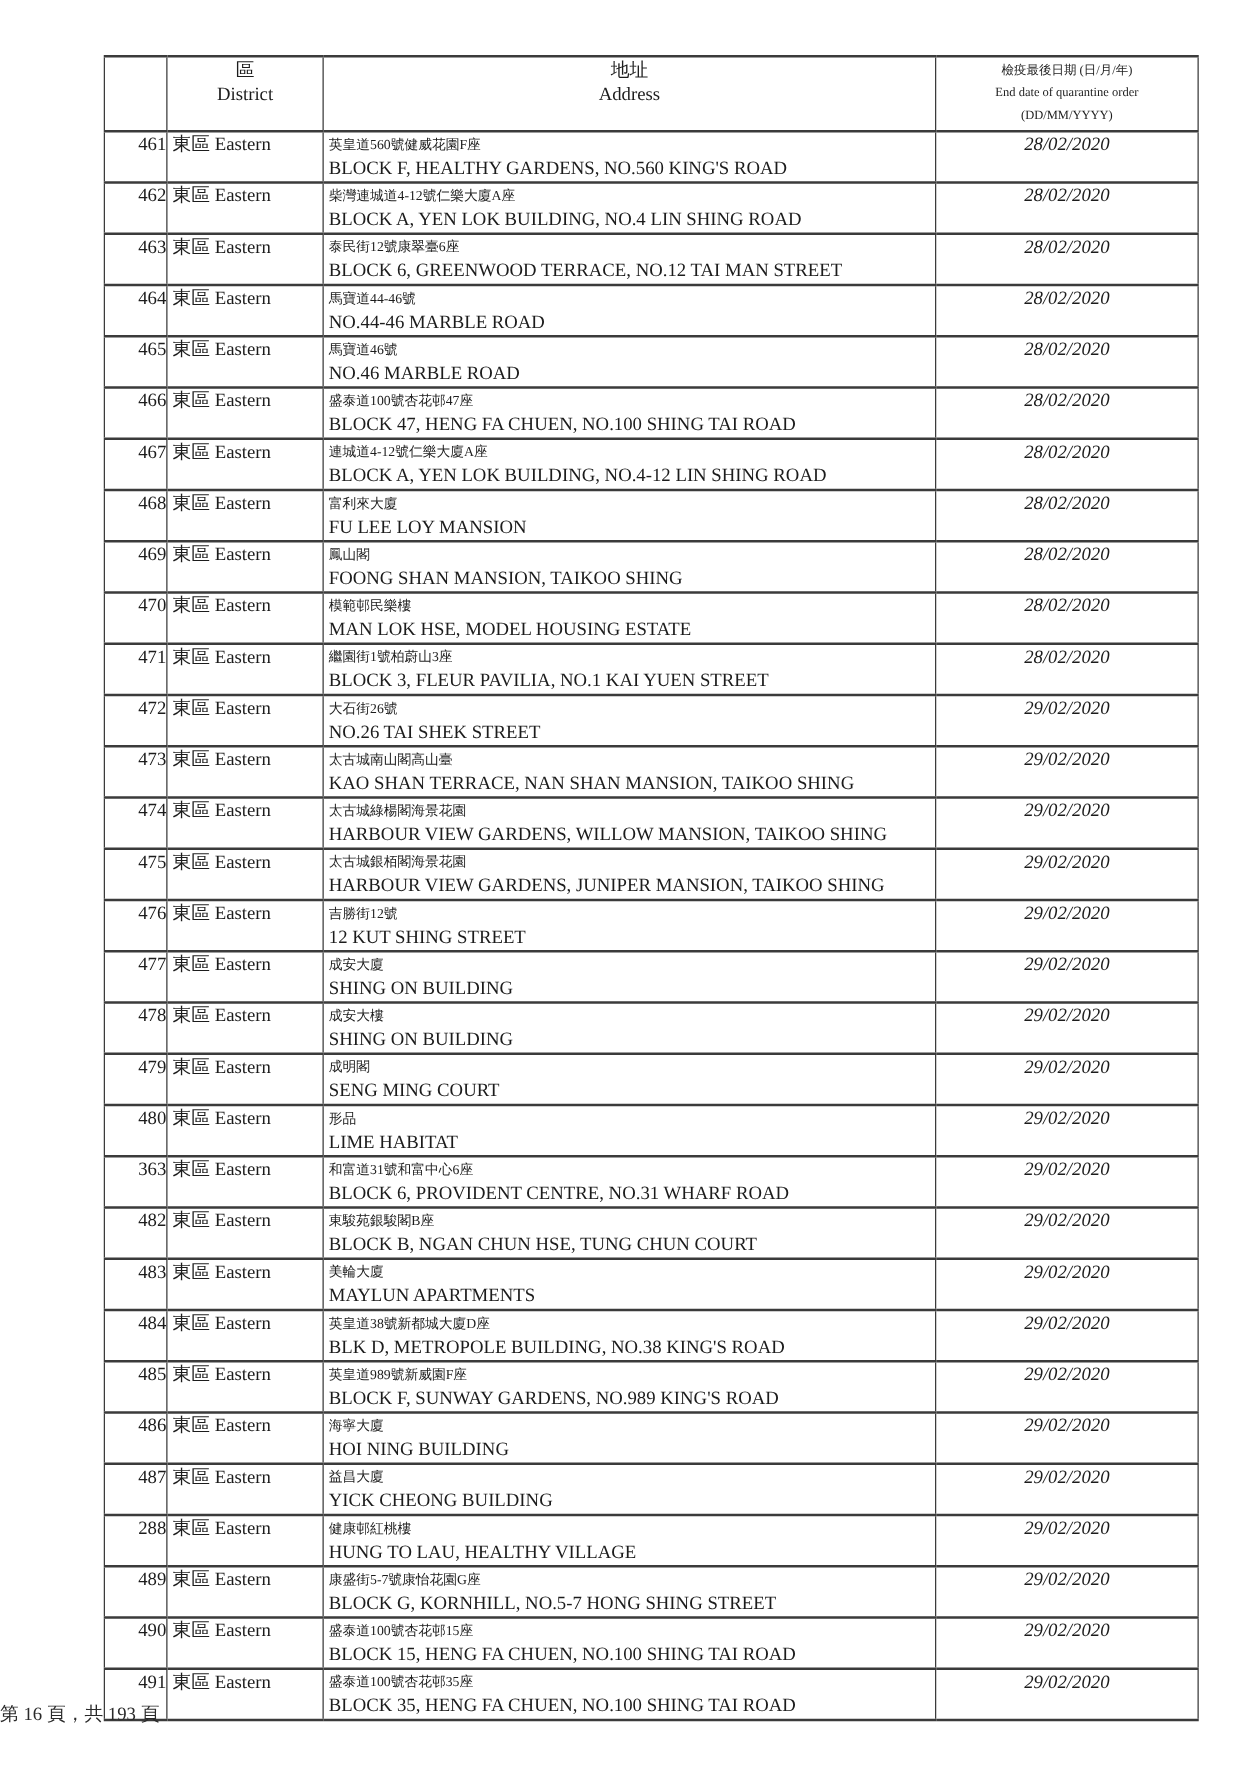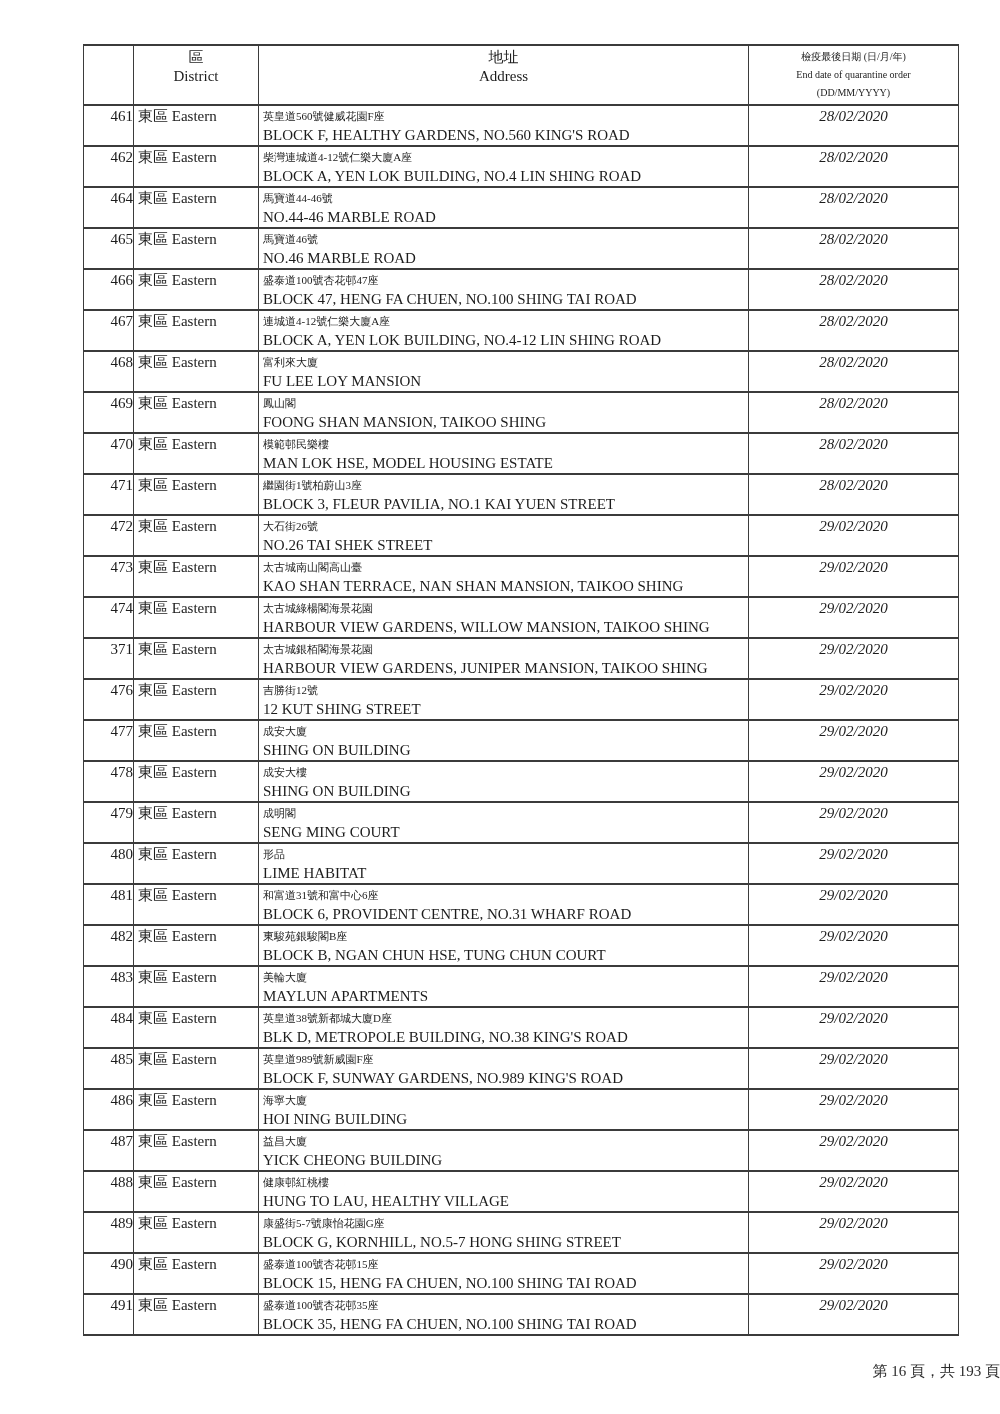--- a/index.html
+++ b/index.html
@@ -33,21 +33,21 @@
   .hdr-date-line { font-size: 10px; line-height: 18px; }
   .doc-table tbody td { height: 40px; font-size: 15px; line-height: 19px; padding-top: 1px; }
   td.cell-num { text-align: right; font-size: 14px; margin-top: 48px; }
   td.cell-district { padding-left: 4px; font-size: 14.5px; }
   td.cell-address { padding-left: 4px; }
   .addr-zh { font-size: 11px; line-height: 19px; white-space: nowrap; }
   .addr-en { font-size: 15px; line-height: 19px; white-space: nowrap; }
   td.cell-date { text-align: center; font-size: 14.5px; font-style: italic; }
   .page-footer {
     position: absolute; left: 0; top: 1362px; width: 1000px;
-    text-align: right; font-size: 15px; color: #2a2a2a;
+    text-align: left; font-size: 15px; color: #2a2a2a;
   }
 </style>
 </head>
 <body>
 
 <table class="doc-table">
   <colgroup>
     <col class="c1">
       <col class="c2">
       <col class="c3">
@@ -84,20 +84,29 @@
       <tr>
     <td class="cell-num">462</td>
     <td class="cell-district">東區 Eastern</td>
     <td class="cell-address">
       <div class="addr-zh">柴灣連城道4-12號仁樂大廈A座</div>
       <div class="addr-en">BLOCK A, YEN LOK BUILDING, NO.4 LIN SHING ROAD</div>
     </td>
     <td class="cell-date">28/02/2020</td>
   </tr>
       <tr>
+    <td class="cell-num">463</td>
+    <td class="cell-district">東區 Eastern</td>
+    <td class="cell-address">
+      <div class="addr-zh">泰民街12號康翠臺6座</div>
+      <div class="addr-en">BLOCK 6, GREENWOOD TERRACE, NO.12 TAI MAN STREET</div>
+    </td>
+    <td class="cell-date">28/02/2020</td>
+  </tr>
+      <tr>
     <td class="cell-num">464</td>
     <td class="cell-district">東區 Eastern</td>
     <td class="cell-address">
       <div class="addr-zh">馬寶道44-46號</div>
       <div class="addr-en">NO.44-46 MARBLE ROAD</div>
     </td>
     <td class="cell-date">28/02/2020</td>
   </tr>
       <tr>
     <td class="cell-num">465</td>
@@ -183,21 +192,21 @@
       <tr>
     <td class="cell-num">474</td>
     <td class="cell-district">東區 Eastern</td>
     <td class="cell-address">
       <div class="addr-zh">太古城綠楊閣海景花園</div>
       <div class="addr-en">HARBOUR VIEW GARDENS, WILLOW MANSION, TAIKOO SHING</div>
     </td>
     <td class="cell-date">29/02/2020</td>
   </tr>
       <tr>
-    <td class="cell-num">371</td>
+    <td class="cell-num">475</td>
     <td class="cell-district">東區 Eastern</td>
     <td class="cell-address">
       <div class="addr-zh">太古城銀栢閣海景花園</div>
       <div class="addr-en">HARBOUR VIEW GARDENS, JUNIPER MANSION, TAIKOO SHING</div>
     </td>
     <td class="cell-date">29/02/2020</td>
   </tr>
       <tr>
     <td class="cell-num">476</td>
     <td class="cell-district">東區 Eastern</td>
@@ -237,21 +246,21 @@
       <tr>
     <td class="cell-num">480</td>
     <td class="cell-district">東區 Eastern</td>
     <td class="cell-address">
       <div class="addr-zh">形品</div>
       <div class="addr-en">LIME HABITAT</div>
     </td>
     <td class="cell-date">29/02/2020</td>
   </tr>
       <tr>
-    <td class="cell-num">481</td>
+    <td class="cell-num">363</td>
     <td class="cell-district">東區 Eastern</td>
     <td class="cell-address">
       <div class="addr-zh">和富道31號和富中心6座</div>
       <div class="addr-en">BLOCK 6, PROVIDENT CENTRE, NO.31 WHARF ROAD</div>
     </td>
     <td class="cell-date">29/02/2020</td>
   </tr>
       <tr>
     <td class="cell-num">482</td>
     <td class="cell-district">東區 Eastern</td>
@@ -300,21 +309,21 @@
       <tr>
     <td class="cell-num">487</td>
     <td class="cell-district">東區 Eastern</td>
     <td class="cell-address">
       <div class="addr-zh">益昌大廈</div>
       <div class="addr-en">YICK CHEONG BUILDING</div>
     </td>
     <td class="cell-date">29/02/2020</td>
   </tr>
       <tr>
-    <td class="cell-num">488</td>
+    <td class="cell-num">288</td>
     <td class="cell-district">東區 Eastern</td>
     <td class="cell-address">
       <div class="addr-zh">健康邨紅桃樓</div>
       <div class="addr-en">HUNG TO LAU, HEALTHY VILLAGE</div>
     </td>
     <td class="cell-date">29/02/2020</td>
   </tr>
       <tr>
     <td class="cell-num">489</td>
     <td class="cell-district">東區 Eastern</td>

